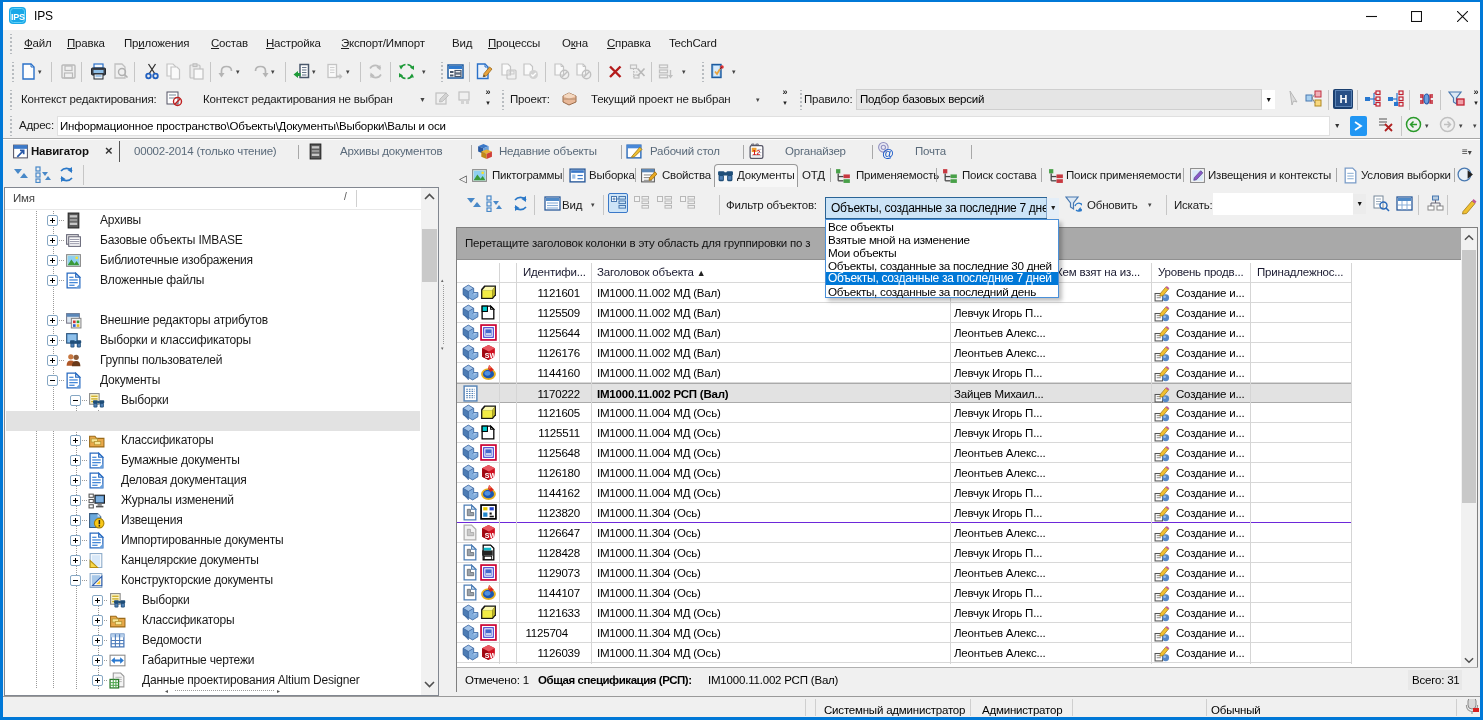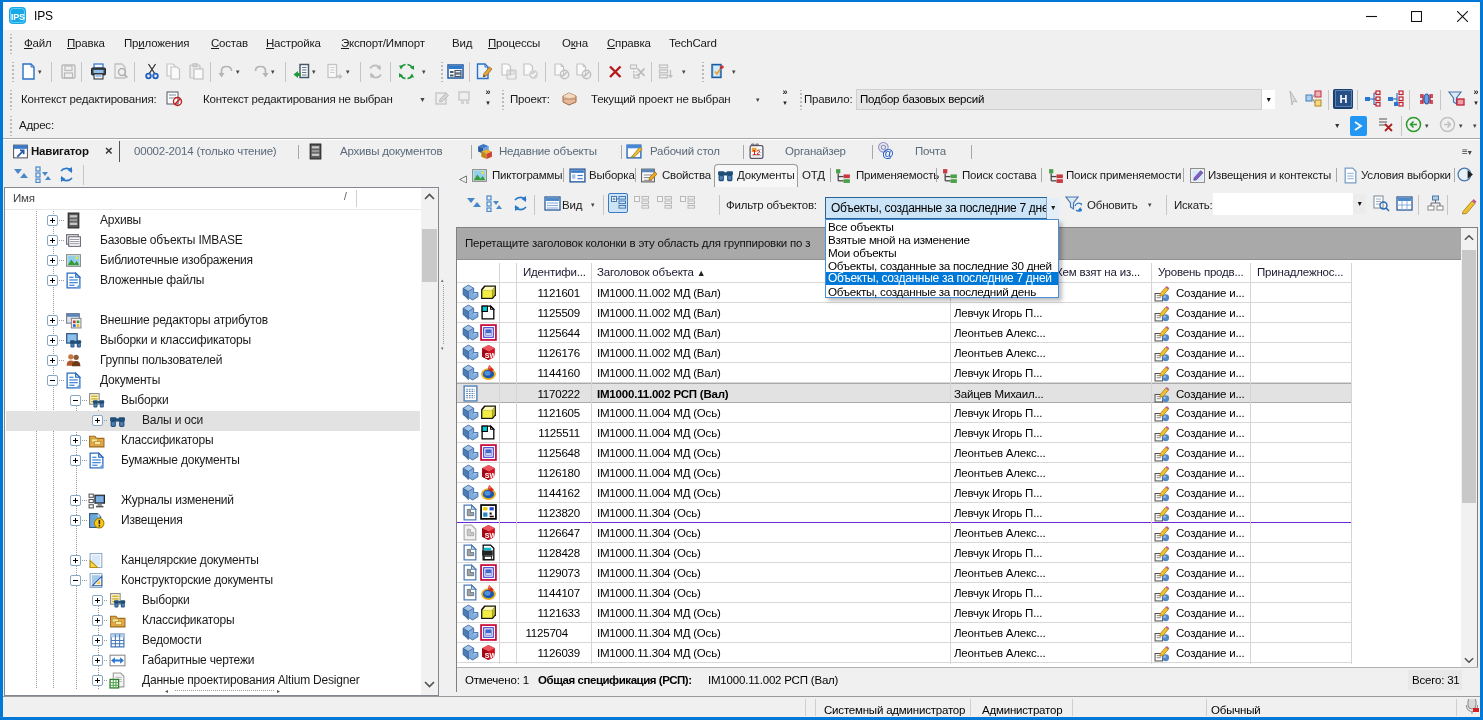--- a/index.html
+++ b/index.html
@@ -544,20 +544,21 @@
 <span class="abs" style="left:1437px;top:4px;width:1px;height:20px;background:#c6c6c6"></span>
 <span class="tbi abs" style="left:1443px;top:3px"><svg viewBox="0 0 17 17">
         <polygon points="1,2 13,2 8.5,8 8.5,14 5.5,12 5.5,8" fill="#dce8f4" stroke="#4878b0" stroke-width="1.2"></polygon>
         <rect x="9" y="9" width="7" height="6" fill="#f0a0a8" stroke="#c02030" stroke-width="1.3"></rect>
       </svg></span>
 <span class="abs" style="left:1466px;top:1px;width:14px;line-height:9px;text-align:center"><span style="font-size:9px;font-weight:bold;color:#222">»</span><br><span style="font-size:7px;color:#222">▾</span></span>
 </div>
 <div id="addressbar" class="bar" style="top:113px;height:26px;border-bottom:1px solid #a8a8a8">
  <span class="grip abs" style="left:2px;top:3px"></span>
  <span class="lbl abs" style="left:16px;top:6px">Адрес:</span>
+ <div class="abs" style="left:54px;top:3px;width:1273px;height:20px;background:#fff;border:1px solid #e0e0e0;line-height:18px;padding-left:2px">Информационное пространство\Объекты\Документы\Выборки\Валы и оси</div>
  <span class="abs" style="left:1327px;top:3px;width:14px;height:20px;text-align:center;font-size:7px;line-height:20px;color:#333">▼</span>
  <div class="abs" style="left:1347px;top:3px;width:17px;height:20px;background:#2196f3;border-radius:2px"><svg style="margin:4px 2px" width="12" height="12" viewBox="0 0 12 12">
         <path d="M3,2 L9,6 L3,10" fill="none" stroke="#fff" stroke-width="1.8"></path>
       </svg></div>
  <span class="tbi abs" style="left:1372px;top:2px"><svg viewBox="0 0 17 17">
         <path d="M2,3 h8 M2,6 h8 M2,9 h6" stroke="#888" stroke-width="1.4"></path>
         <path d="M8,8 L15,15 M15,8 L8,15" stroke="#b02020" stroke-width="1.8"></path>
       </svg></span>
  <span class="sep abs" style="left:1394px;top:3px"></span>
  <span class="tbi abs" style="left:1400px;top:2px"><svg viewBox="0 0 17 17">
@@ -733,59 +734,67 @@
     </div>
 <div class="abs" style="left:0;top:203px;width:416px;height:20px">
       <span class="ebox" style="left:65px"></span>
       <span class="dot-h" style="left:77px;top:9px;width:5px"></span>
       <span class="ticon" style="left:83px"><svg viewBox="0 0 16 16">
           <use href="#t-lstbin"></use>
         </svg></span>
       <span class="ttext" style="left:116px;top:2px">Выборки</span>
     </div>
 <div class="abs" style="left:1px;top:223px;width:414px;height:20px;background:#e2e2e2"></div>
-<div class="abs" style="left:0;top:223px;width:416px;height:20px">
-      <span class="ebox plus" style="left:87px"></span>
-      <span class="dot-h" style="left:99px;top:9px;width:4px"></span>
-      <span class="ticon" style="left:104px"><svg viewBox="0 0 16 16">
-          <use href="#t-binoc"></use>
-        </svg></span>
-      <span class="ttext" style="left:137px;top:2px">Валы и оси</span>
-    </div>
 <div class="abs" style="left:0;top:243px;width:416px;height:20px">
       <span class="ebox plus" style="left:65px"></span>
       <span class="dot-h" style="left:77px;top:9px;width:5px"></span>
       <span class="ticon" style="left:83px"><svg viewBox="0 0 16 16">
           <use href="#t-folder"></use>
         </svg></span>
       <span class="ttext" style="left:116px;top:2px">Классификаторы</span>
     </div>
 <div class="abs" style="left:0;top:263px;width:497px;height:20px">
       <span class="ebox plus" style="left:65px"></span>
       <span class="dot-h" style="left:77px;top:9px;width:5px"></span>
       <span class="ticon" style="left:83px"><svg viewBox="0 0 16 16">
           <use href="#t-page"></use>
         </svg></span>
       <span class="ttext" style="left:116px;top:2px">Бумажные документы</span>
     </div>
+<div class="abs" style="left:0;top:283px;width:416px;height:20px">
+      <span class="ebox plus" style="left:65px"></span>
+      <span class="dot-h" style="left:77px;top:9px;width:5px"></span>
+      <span class="ticon" style="left:83px"><svg viewBox="0 0 16 16">
+          <use href="#t-page"></use>
+        </svg></span>
+      <span class="ttext" style="left:116px;top:2px">Деловая документация</span>
+    </div>
 <div class="abs" style="left:0;top:303px;width:416px;height:20px">
       <span class="ebox plus" style="left:65px"></span>
       <span class="dot-h" style="left:77px;top:9px;width:5px"></span>
       <span class="ticon" style="left:83px"><svg viewBox="0 0 16 16">
           <use href="#t-mon"></use>
         </svg></span>
       <span class="ttext" style="left:116px;top:2px">Журналы изменений</span>
     </div>
 <div class="abs" style="left:0;top:323px;width:416px;height:20px">
       <span class="ebox plus" style="left:65px"></span>
       <span class="dot-h" style="left:77px;top:9px;width:5px"></span>
       <span class="ticon" style="left:83px"><svg viewBox="0 0 16 16">
           <use href="#t-warn"></use>
         </svg></span>
       <span class="ttext" style="left:116px;top:2px">Извещения</span>
+    </div>
+<div class="abs" style="left:0;top:343px;width:416px;height:20px">
+      <span class="ebox plus" style="left:65px"></span>
+      <span class="dot-h" style="left:77px;top:9px;width:5px"></span>
+      <span class="ticon" style="left:83px"><svg viewBox="0 0 16 16">
+          <use href="#t-page"></use>
+        </svg></span>
+      <span class="ttext" style="left:116px;top:2px">Импортированные документы</span>
     </div>
 <div class="abs" style="left:0;top:363px;width:416px;height:20px">
       <span class="ebox plus" style="left:65px"></span>
       <span class="dot-h" style="left:77px;top:9px;width:5px"></span>
       <span class="ticon" style="left:83px"><svg viewBox="0 0 16 16">
           <use href="#t-pagec2"></use>
         </svg></span>
       <span class="ttext" style="left:116px;top:2px">Канцелярские документы</span>
     </div>
 <div class="abs" style="left:0;top:383px;width:416px;height:20px">

